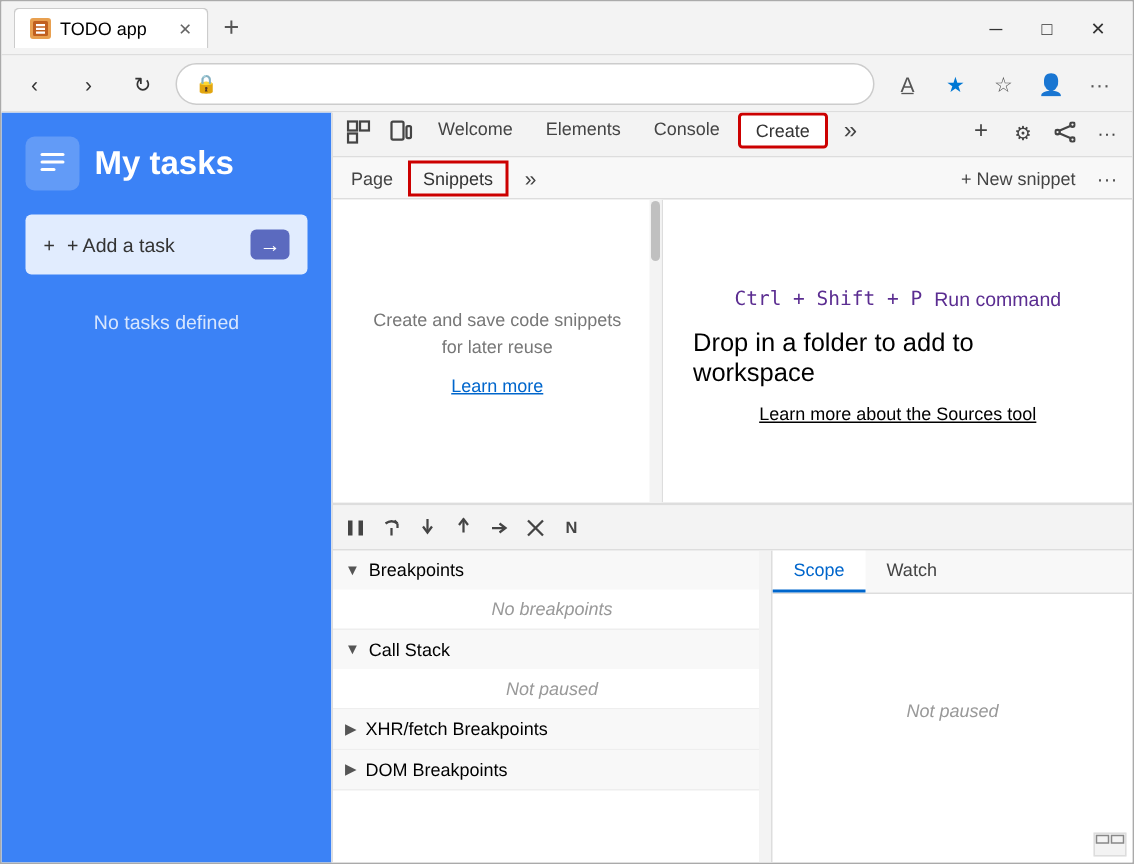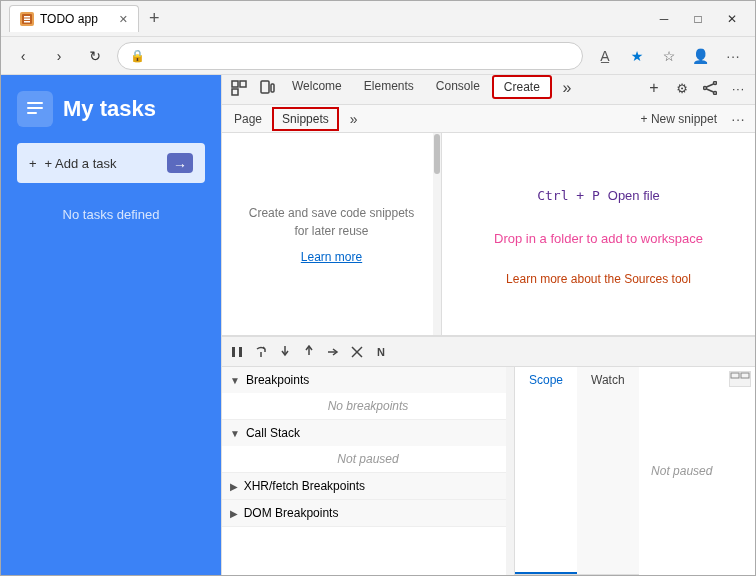--- a/index.html
+++ b/index.html
@@ -69,41 +69,41 @@
     .scroll-thumb { width: 6px; margin: 1px; height: 40px; background: #c0c0c0; border-radius: 3px; }
 
     
     .sources-main { flex: 1; display: flex; flex-direction: column; }
 
     
     .sources-shortcuts { flex: 1; display: flex; flex-direction: column; align-items: center; justify-content: center; padding: 20px; }
     .shortcut-row { display: flex; align-items: center; gap: 8px; margin: 6px 0; font-size: 13px; color: #333; }
     .kbd { font-family: monospace; color: #5b2d91; font-size: 13px; font-weight: 500; }
     .shortcut-label { color: #5b2d91; font-size: 13px; }
-    .drop-text { color: #ec4899; font-size: 13px; margin: 22px 0; }
-    .sources-link { color: #c2410c; cursor: pointer; font-size: 12px; margin-top: 4px; }
+    .drop-text { color: #000000; font-size: 17px; margin: 6px 0; }
+    .sources-link { color: #000000; text-decoration: underline; cursor: pointer; font-size: 12px; margin-top: 4px; }
 
     
     .devtools-bottom { height: 240px; border-top: 2px solid #ddd; display: flex; flex-direction: column; }
     .bottom-toolbar { height: 30px; background: #f3f3f3; display: flex; align-items: center; padding: 0 4px; gap: 2px; border-bottom: 1px solid #ddd; }
     .bt-icon { width: 22px; height: 22px; display: flex; align-items: center; justify-content: center; cursor: pointer; font-size: 12px; color: #444; border-radius: 3px; }
 
     
     .bottom-split { display: flex; flex: 1; overflow: hidden; }
 
     
     .debugger-panel { flex: 1; border-right: 1px solid #ddd; overflow-y: auto; position: relative; }
     .debug-section { border-bottom: 1px solid #eee; }
     .debug-section-header { display: flex; align-items: center; gap: 6px; padding: 6px 8px; font-size: 12px; font-weight: 500; cursor: pointer; background: #f8f8f8; }
     .debug-section-header .triangle { font-size: 10px; color: #555; }
     .debug-empty { color: #999; font-size: 12px; padding: 6px 16px; font-style: italic; text-align: center; }
     .debug-scroll { position: absolute; right: 0; top: 0; width: 8px; height: 100%; background: #f3f3f3; }
 
     
-    .scope-panel { width: 240px; display: flex; flex-direction: row; }
+    .scope-panel { width: 240px; display: flex; flex-direction: column; }
     .scope-tabs { display: flex; border-bottom: 1px solid #ddd; background: #f8f8f8; }
     .scope-tab { padding: 6px 14px; font-size: 12px; cursor: pointer; color: #444; }
     .scope-tab.active { color: #0066cc; border-bottom: 2px solid #0066cc; background: #fff; }
     .scope-content { flex: 1; display: flex; align-items: center; justify-content: center; color: #999; font-size: 12px; font-style: italic; }
   </style>
 </head>
 <body>
 
 <div class="browser-window">
 
@@ -220,22 +220,22 @@
             <a class="snippets-link">Learn more</a>
           </div>
           <div class="scroll-bar-right">
             <div class="scroll-thumb"></div>
           </div>
         </div>
 
         <div class="sources-main">
           <div class="sources-shortcuts">
             <div class="shortcut-row">
-              <span class="kbd">Ctrl + P</span>
-              <span class="shortcut-label">Open file</span>
+              <span class="kbd">Ctrl + Shift + P</span>
+              <span class="shortcut-label">Run command</span>
             </div>
             <div class="drop-text">Drop in a folder to add to workspace</div>
             <a class="sources-link">Learn more about the Sources tool</a>
           </div>
         </div>
 
       </div>
 
       <div class="devtools-bottom">
 

